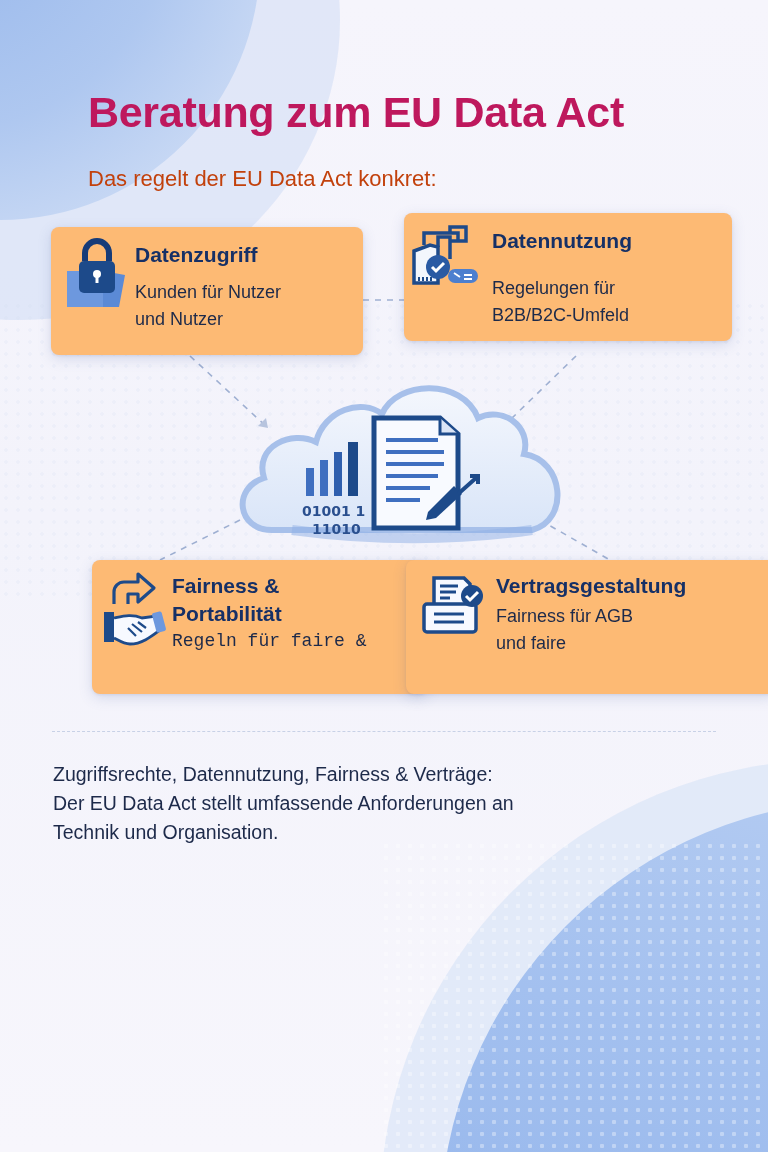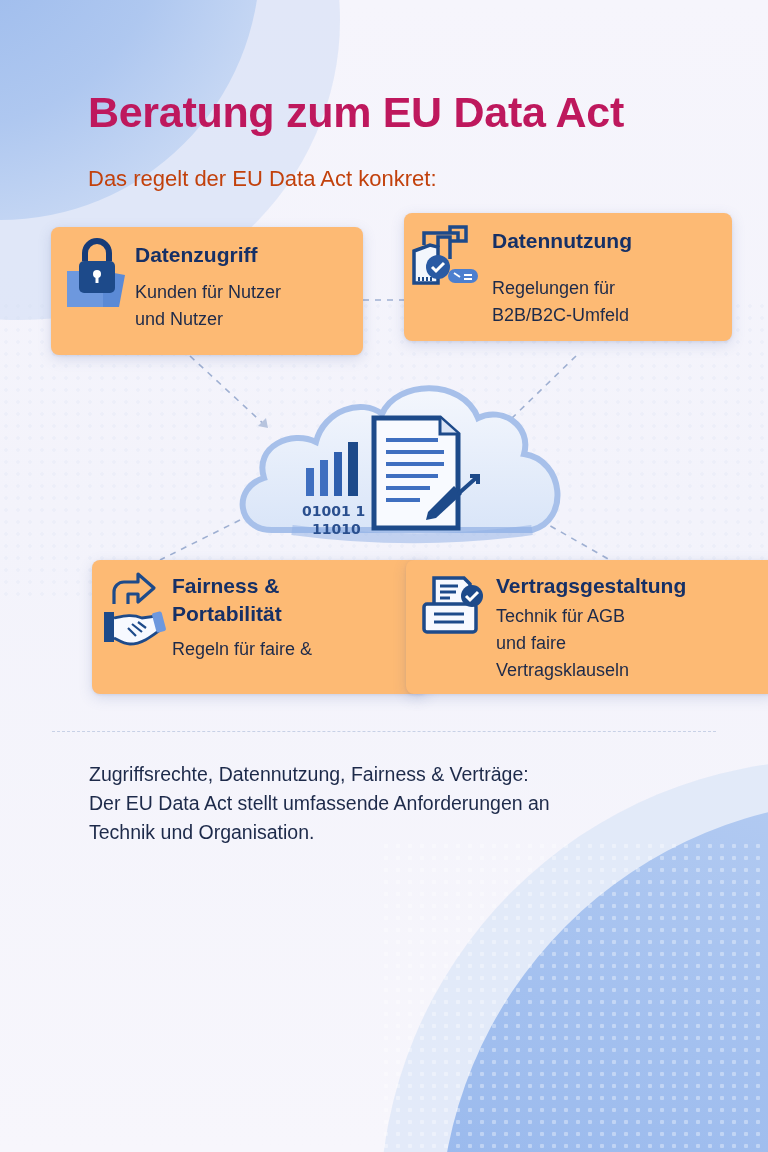--- a/index.html
+++ b/index.html
@@ -75,21 +75,21 @@
     .connectors { position: absolute; inset: 0; z-index: 0; pointer-events: none; }
 
     .divider {
       position: absolute; left: 52px; top: 731px; width: 664px; height: 0;
       border-top: 1.5px dashed #c8d1e6;
     }
     .summary {
       position: absolute; left: 53px; top: 760px; width: 620px;
       font-size: 19.5px; line-height: 29px; color: #1d2a4a;
     }
-    .summary span { display: block; margin-left: 36px; }
+    .summary span { display: block; }
 
     .cloud { position: absolute; left: 232px; top: 370px; width: 340px; height: 180px; z-index: 2; }
   </style>
 </head>
 <body>
 
 <div class="bg-layer">
   <div class="blob-tl2"></div>
   <div class="blob-tl1"></div>
   <div class="dots2"></div>
@@ -193,21 +193,21 @@
       <path d="M12 34 V22 a10 10 0 0 1 10 -10 H36 V4 L52 18 L36 32 V24 H26 V34" stroke="#1d4a8a" stroke-width="3.2" fill="none" stroke-linejoin="round"></path>
       <rect x="2" y="42" width="10" height="30" fill="#1d4a8a"></rect>
       <path d="M12 48 C22 46 30 44 40 48 L54 46 L58 60 C50 66 40 74 28 74 C22 74 16 70 12 68" stroke="#1d4a8a" stroke-width="2.8" fill="#f7f9ff"></path>
       <path d="M26 58 L34 66 M30 54 L40 62 M36 52 L44 58" stroke="#1d4a8a" stroke-width="2.2"></path>
       <rect x="52" y="42" width="10" height="20" rx="2" fill="#6d98de" transform="rotate(-15 57 52)"></rect>
     </svg>
     <div class="card-title" style="left:80px; top:12px;">
       <div>Fairness &amp;</div>
       <div>Portabilität</div>
     </div>
-    <div class="card-text" style="left:80px; top:76px;">
+    <div class="card-text" style="left:80px; top:68px;font-family:Liberation Mono, monospace;">
       <div>Regeln für faire &amp;</div>
     </div>
   </div>
 
   <div class="card" id="card-4">
     <svg class="icon" style="left:14px; top:12px;" width="66" height="66" viewBox="0 0 66 66">
       <path d="M14 32 V6 H44 L50 12 V32" stroke="#1d4a8a" stroke-width="3.5" fill="#f7f9ff"></path>
       <g stroke="#1d4a8a" stroke-width="3">
           <line x1="20" y1="14" x2="38" y2="14"></line>
           <line x1="20" y1="20" x2="36" y2="20"></line>
@@ -216,23 +216,22 @@
       <rect x="4" y="32" width="52" height="28" rx="3" fill="#f7f9ff" stroke="#1d4a8a" stroke-width="3.5"></rect>
       <g stroke="#1d4a8a" stroke-width="3">
           <line x1="14" y1="42" x2="44" y2="42"></line>
           <line x1="14" y1="50" x2="44" y2="50"></line>
         </g>
       <circle cx="52" cy="24" r="11" fill="#1d4a8a"></circle>
       <path d="M46 24 L50 28 L58 20" stroke="#ffffff" stroke-width="3" fill="none"></path>
     </svg>
     <div class="card-title" style="left:90px; top:12px;">Vertragsgestaltung</div>
     <div class="card-text" style="left:90px; top:43px;">
-      <div>Technik für AGB</div>
+      <div>Fairness für AGB</div>
       <div>und faire</div>
-      <div>Vertragsklauseln</div>
     </div>
   </div>
 
   <div class="divider"></div>
 
   <div class="summary">
     <span>Zugriffsrechte, Datennutzung, Fairness &amp; Verträge:</span>
     <span>Der EU Data Act stellt umfassende Anforderungen an</span>
     <span>Technik und Organisation.</span>
   </div>

